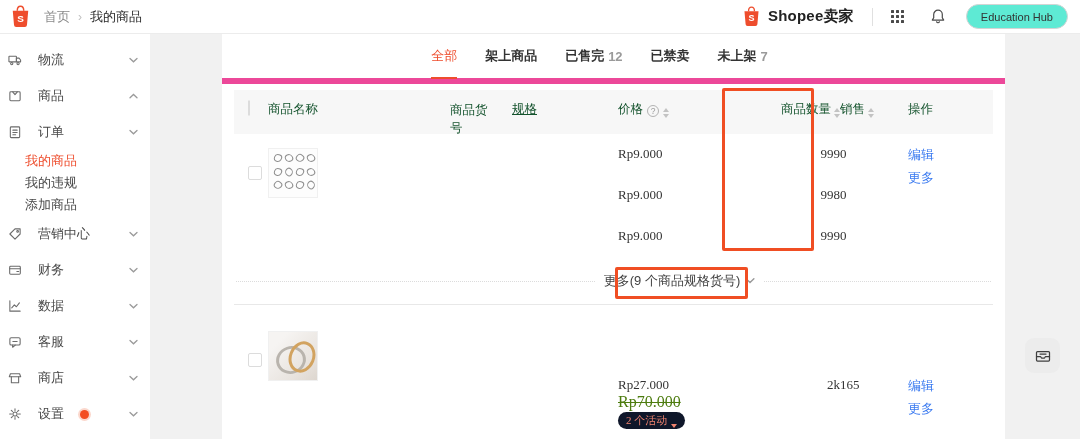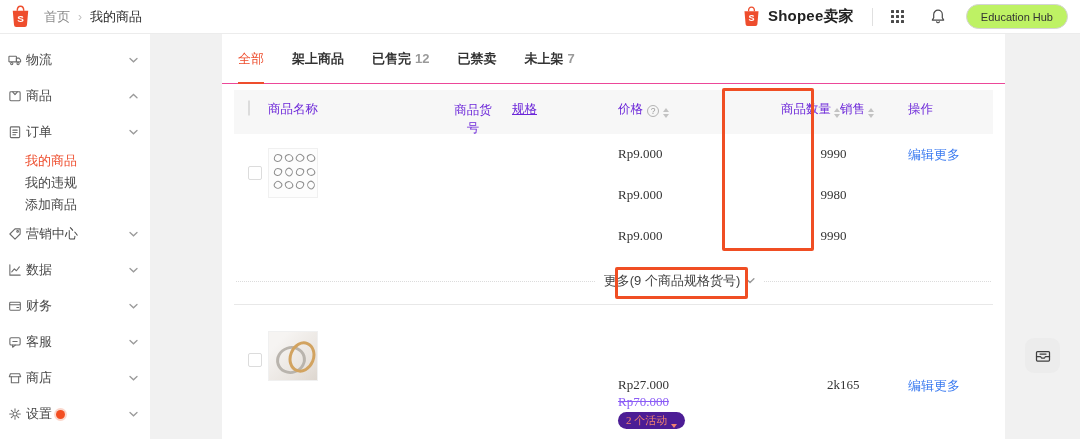--- a/index.html
+++ b/index.html
@@ -15,48 +15,48 @@
   .bag { flex: none; }
   .breadcrumb { display: flex; align-items: center; margin-left: 13px; font-size: 13px; }
   .bc-home { color: #8a8a8a; cursor: pointer; }
   .bc-sep { color: #c0c0c0; margin: 0 8px; font-size: 12px; }
   .bc-cur { color: #2b2b2b; font-weight: 500; }
   .brand { font-size: 15px; font-weight: 700; color: #222; margin-left: 7px; letter-spacing: .2px; }
   .tb-div { width: 1px; height: 18px; background: #e0e0e0; margin: 0 18px; }
   .apps-grid { display: grid; grid-template-columns: repeat(3, 3px); grid-gap: 2px; cursor: pointer; }
   .apps-grid i { width: 3px; height: 3px; background: #4a4a4a; border-radius: .5px; }
   .bell { margin: 0 20px 0 26px; cursor: pointer; display: flex; }
-  .pill { background: #bef264; border: 1px solid #d4d4d4; border-radius: 14px; height: 25px;
+  .pill { background: #5eead4; border: 1px solid #d4d4d4; border-radius: 14px; height: 25px;
     padding: 0 14px; font-size: 11px; color: #333; cursor: pointer; font-family: inherit; }
   
   .page { display: flex; height: 405px; }
   .sidebar { width: 150px; background: #fff; padding-top: 8px; flex: none; }
   .side-item { height: 36px; display: flex; align-items: center; padding: 0 12px 0 8px;
-    color: #484848; cursor: pointer; }
+    color: #484848; cursor: pointer; gap: 12px; }
   .s-icon { width: 14px; display: flex; flex: none; }
   .s-lbl { margin-left: 4px; }
   .chev { margin-left: auto; display: flex; }
   .submenu { padding-left: 25px; }
   .sub-item { height: 22px; display: flex; align-items: center; color: #484848; cursor: pointer; }
   .sub-item.active { color: #ee4d2d; }
   .red-dot { width: 9px; height: 9px; background: #f34e22; border-radius: 50%; margin-left: 4px;
     box-shadow: 0 0 0 2px #fbd8cd; }
   .card { width: 783px; margin-left: 72px; background: #fff; flex: none; }
   .gutter { flex: 1; position: relative; }
   
-  .tabs { height: 50px; display: flex; align-items: stretch; padding: 0 16px; border-bottom: 1px solid #ec4899; }
+  .tabs { height: 50px; display: flex; align-items: stretch; padding: 0 16px; border-bottom: 6px solid #ec4899; justify-content: center; }
   .tab { display: flex; align-items: center; margin-right: 28px; cursor: pointer; position: relative; color: #333; font-weight: bold; }
   .tab .count { color: #9a9a9a; margin-left: 4px; }
   .tab.active { color: #ee4d2d; font-weight: 500; }
   .tab.active::after { content: ""; position: absolute; left: 0; right: 0; bottom: -1px; height: 2px; background: #ee4d2d; }
   
   .tbl { margin: 6px 12px 0; }
   .thead { background: #f7f7f7; height: 44px; display: flex; padding: 11px 0 0 14px;
-    font-size: 12.5px; color: #6d28d9; }
-  .c-cb { width: 20px; } .c-name { width: 182px; } .c-sku { width: 62px; padding-right: 16px; line-height: 1.45; text-align: center; }
+    font-size: 12.5px; color: #14532d; }
+  .c-cb { width: 20px; } .c-name { width: 182px; } .c-sku { width: 62px; padding-right: 16px; line-height: 1.45; }
   .c-spec { width: 106px; text-decoration: underline; } .c-price { width: 112px; } .c-qty { width: 110px; text-align: right; }
   .c-sales { width: 68px; } .c-ops { flex: 1; }
   .cbx { width: 14px; height: 14px; border: 1px solid #dcdcdc; border-radius: 2px; background: #fff; cursor: pointer; }
   .sort { display: inline-flex; flex-direction: column; margin-left: 3px; vertical-align: 1px; }
   .sort i { width: 0; height: 0; border-left: 3.5px solid transparent; border-right: 3.5px solid transparent; }
   .sort .up { border-bottom: 4px solid #c3c3c3; margin-bottom: 1.5px; }
   .sort .dn { border-top: 4px solid #c3c3c3; }
   .help { display: inline-flex; align-items: center; justify-content: center; width: 12px; height: 12px;
     border: 1px solid #b3b3b3; border-radius: 50%; font-size: 8.5px; color: #9a9a9a; margin: 0 1px 0 4px; vertical-align: -1px; }
   .help::after { content: "?"; }
@@ -72,26 +72,26 @@
   .sketch-grid { display: grid; grid-template-columns: repeat(4, 1fr); padding: 5px; grid-gap: 3px; background: #fdfdfd; }
   .sketch-grid i { width: 8px; height: 8px; border: 1.1px solid #8f8f8f; border-radius: 50% 40% 55% 45%; transform: rotate(18deg); }
   .sketch-grid i:nth-child(2n) { transform: rotate(-25deg); border-radius: 45% 55% 40% 55%; }
   .sketch-grid i:nth-child(3n) { transform: rotate(40deg); }
   .rings-photo { background: linear-gradient(135deg, #f6f4f2 20%, #e9e4df 70%, #ddd6cf); position: relative; overflow: hidden; }
   .rings-photo::before { content: ""; position: absolute; left: 7px; top: 13px; width: 24px; height: 24px;
     border: 3px solid #b9b4ad; border-radius: 50%; transform: rotate(-18deg) scaleY(.92); }
   .rings-photo::after { content: ""; position: absolute; left: 20px; top: 9px; width: 20px; height: 26px;
     border: 3px solid #d2a360; border-radius: 50%; transform: rotate(22deg); }
   .price-main { color: #333; line-height: 16px; }
-  .price-orig { color: #8b5cf6; text-decoration: line-through; font-size: 13px; line-height: 17px; }
-  .promo-badge { display: inline-flex; align-items: flex-end; margin-top: 2px; background: #4c1d95;
+  .price-orig { color: #4d7c0f; text-decoration: line-through; font-size: 16px; line-height: 17px; }
+  .promo-badge { display: inline-flex; align-items: flex-end; margin-top: 2px; background: #0f172a;
     border-radius: 9px; padding: 1px 8px; font-size: 11px; color: #f0836f; cursor: pointer; }
   .promo-badge b { width: 0; height: 0; border-left: 3.5px solid transparent; border-right: 3.5px solid transparent;
     border-top: 4px solid #f0836f; margin-left: 4px; }
-  .ops { display: flex; flex-direction: row; }
+  .ops { display: flex; flex-direction: column; gap: 6px; }
   .lnk { color: #3a7af0; cursor: pointer; line-height: 17px; }
   .expander { height: 47px; position: relative; display: flex; align-items: center; justify-content: center; }
   .expander::before { content: ""; position: absolute; left: 2px; right: 2px; top: 50%; border-top: 1px dotted #dcdcdc; }
   .exp-label { position: relative; background: #fff; padding: 0 9px; display: flex; align-items: center;
     gap: 5px; color: #3f3f3f; cursor: pointer; transform: translateX(66px); }
   .divider { border-top: 1px solid #e8e8e8; }
   
   .anno { position: absolute; border: 3px solid #f04e23; border-radius: 2px; pointer-events: none; z-index: 40; }
   .anno-qty { left: 722px; top: 88px; width: 92px; height: 163px; }
   .anno-exp { left: 615px; top: 267px; width: 133px; height: 32px; }
@@ -207,39 +207,39 @@
       <span class="s-lbl">营销中心</span>
       <span class="chev">
           <svg class="chv" width="9" height="6" viewBox="0 0 9 6">
             <polyline points="1,1.5 4.5,4.8 8,1.5"></polyline>
           </svg>
         </span>
     </div>
     <div class="side-item">
       <span class="s-icon">
         <svg class="ic" width="14" height="14" viewBox="0 0 15 15">
+            <rect x="1.8" y="3.5" width="11.4" height="8.5" rx="1"></rect>
+            <path d="M1.8 6.2 h11.4 M9.5 9.2 h2"></path>
+          </svg>
+      </span>
+      <span class="s-lbl">财务</span>
+      <span class="chev">
+          <svg class="chv" width="9" height="6" viewBox="0 0 9 6">
+            <polyline points="1,1.5 4.5,4.8 8,1.5"></polyline>
+          </svg>
+        </span>
+    </div>
+    <div class="side-item">
+      <span class="s-icon">
+        <svg class="ic" width="14" height="14" viewBox="0 0 15 15">
             <path d="M2 2 v11 h11"></path>
             <polyline points="4,9.5 6.8,6.3 9,8.3 12.2,4.2"></polyline>
           </svg>
       </span>
       <span class="s-lbl">数据</span>
-      <span class="chev">
-          <svg class="chv" width="9" height="6" viewBox="0 0 9 6">
-            <polyline points="1,1.5 4.5,4.8 8,1.5"></polyline>
-          </svg>
-        </span>
-    </div>
-    <div class="side-item">
-      <span class="s-icon">
-        <svg class="ic" width="14" height="14" viewBox="0 0 15 15">
-            <rect x="1.8" y="3.5" width="11.4" height="8.5" rx="1"></rect>
-            <path d="M1.8 6.2 h11.4 M9.5 9.2 h2"></path>
-          </svg>
-      </span>
-      <span class="s-lbl">财务</span>
       <span class="chev">
           <svg class="chv" width="9" height="6" viewBox="0 0 9 6">
             <polyline points="1,1.5 4.5,4.8 8,1.5"></polyline>
           </svg>
         </span>
     </div>
     <div class="side-item">
       <span class="s-icon">
         <svg class="ic" width="14" height="14" viewBox="0 0 15 15">
             <rect x="2" y="3" width="11" height="7.8" rx="1.4"></rect>

